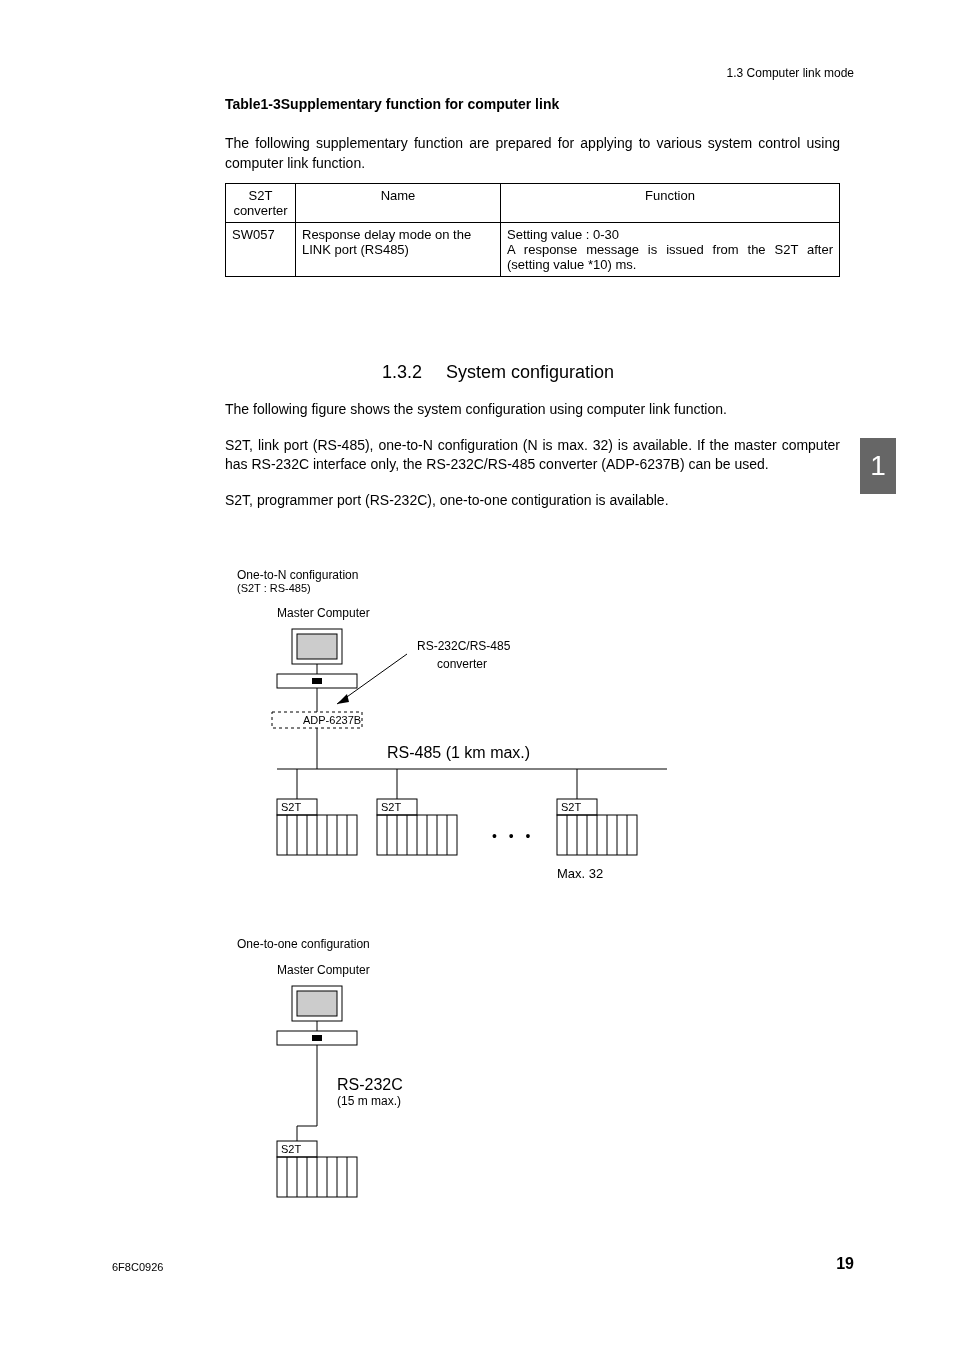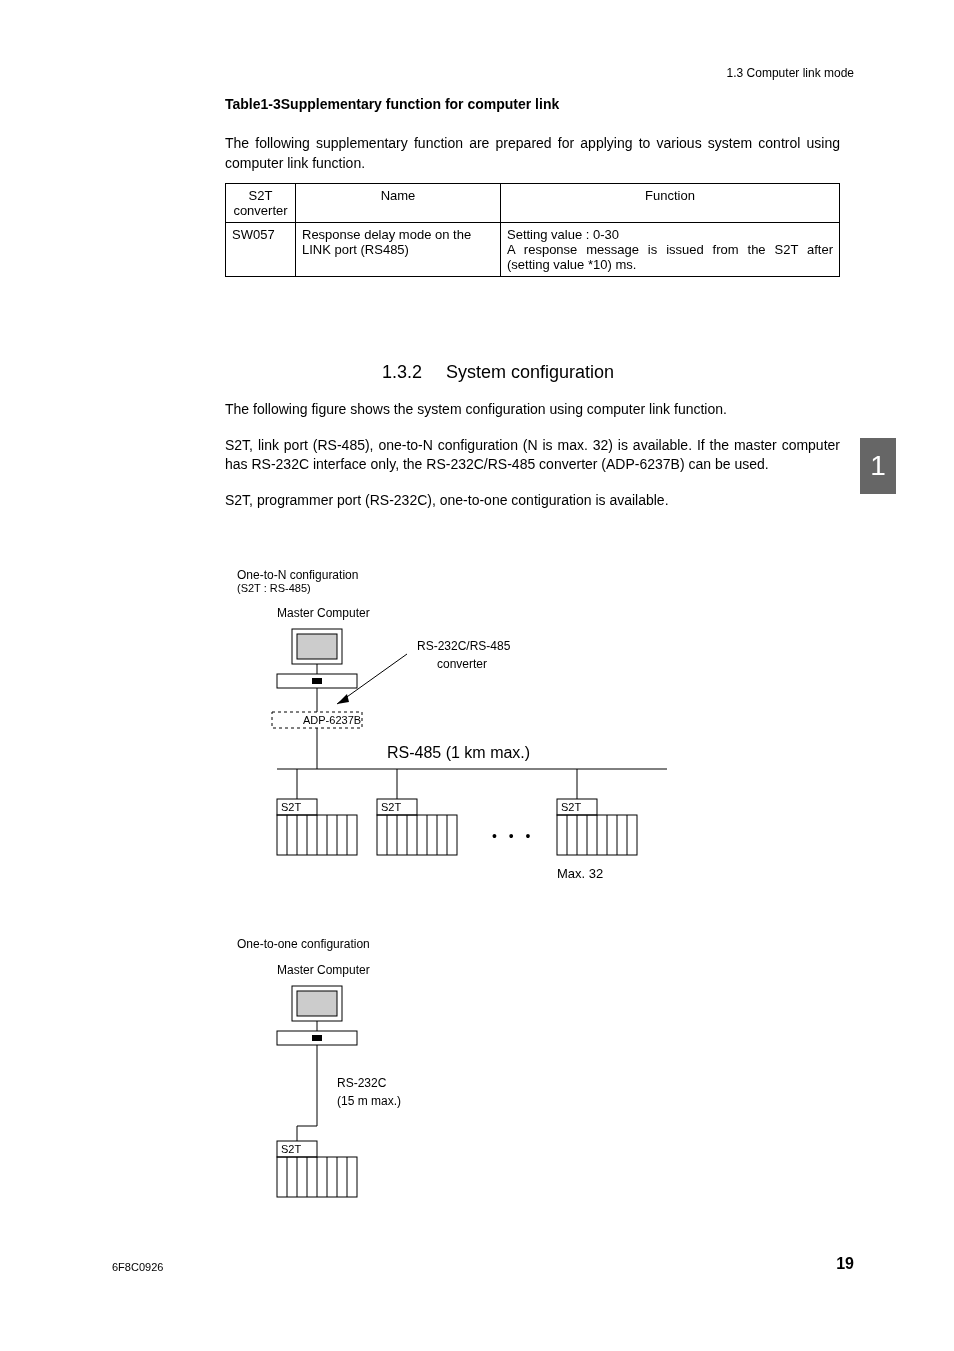--- a/index.html
+++ b/index.html
@@ -258,21 +258,21 @@
           <rect x="40" y="176" width="80" height="40"></rect>
           <line x1="50" y1="176" x2="50" y2="216"></line>
             <line x1="60" y1="176" x2="60" y2="216"></line>
             <line x1="70" y1="176" x2="70" y2="216"></line>
             <line x1="80" y1="176" x2="80" y2="216"></line>
             <line x1="90" y1="176" x2="90" y2="216"></line>
             <line x1="100" y1="176" x2="100" y2="216"></line>
             <line x1="110" y1="176" x2="110" y2="216"></line>
         </g>
       </svg>
-      <div style="position:absolute; top:95px; left:100px; font-size:12px;">RS-232C</div>
+      <div style="position:absolute; top:95px; left:100px; font-size:16px;">RS-232C</div>
       <div style="position:absolute; top:113px; left:100px; font-size:12px;">(15 m max.)</div>
       <div style="position:absolute; top:162px; left:44px; font-size:11px;">S2T</div>
     </div>
   </div>
 
 </div>
 
 <div class="footer-left">6F8C0926</div>
 <div class="footer-right">19</div>
 

